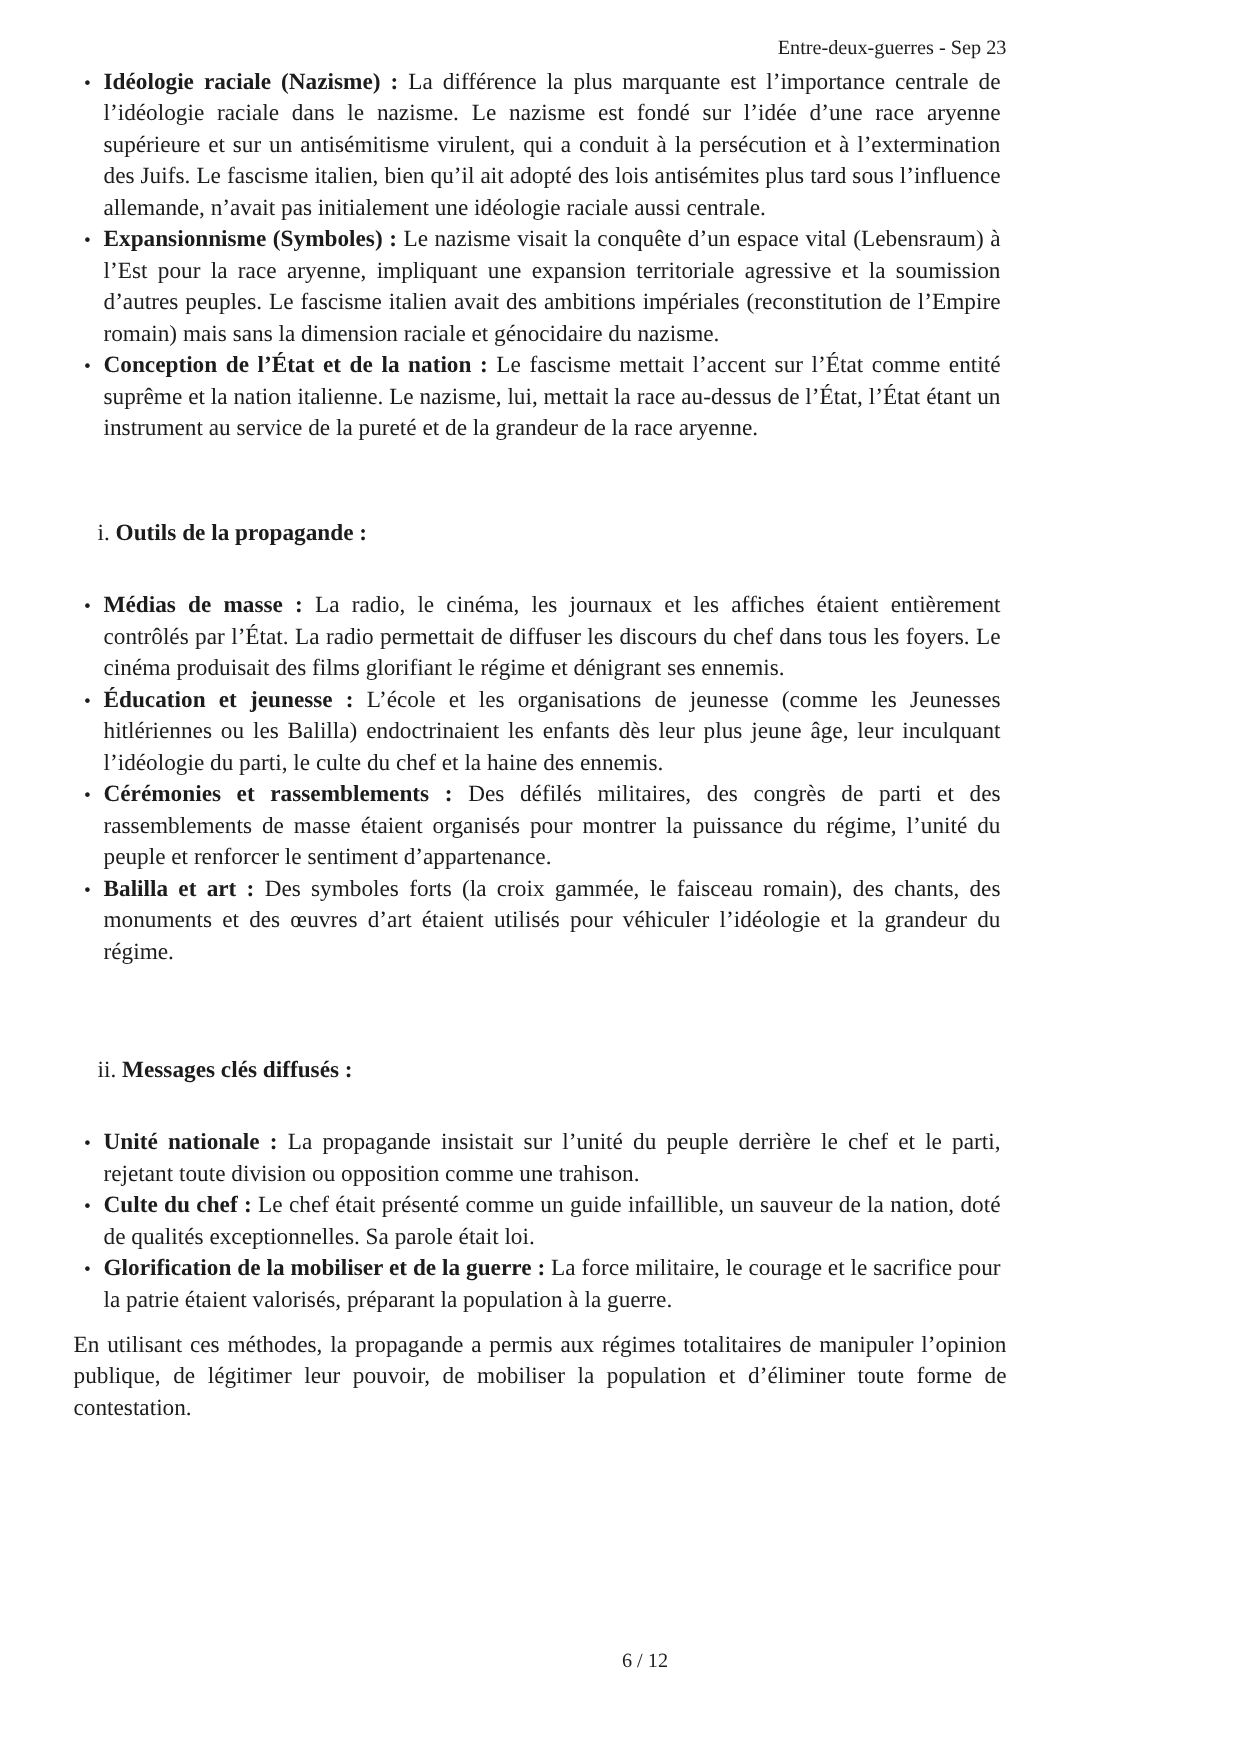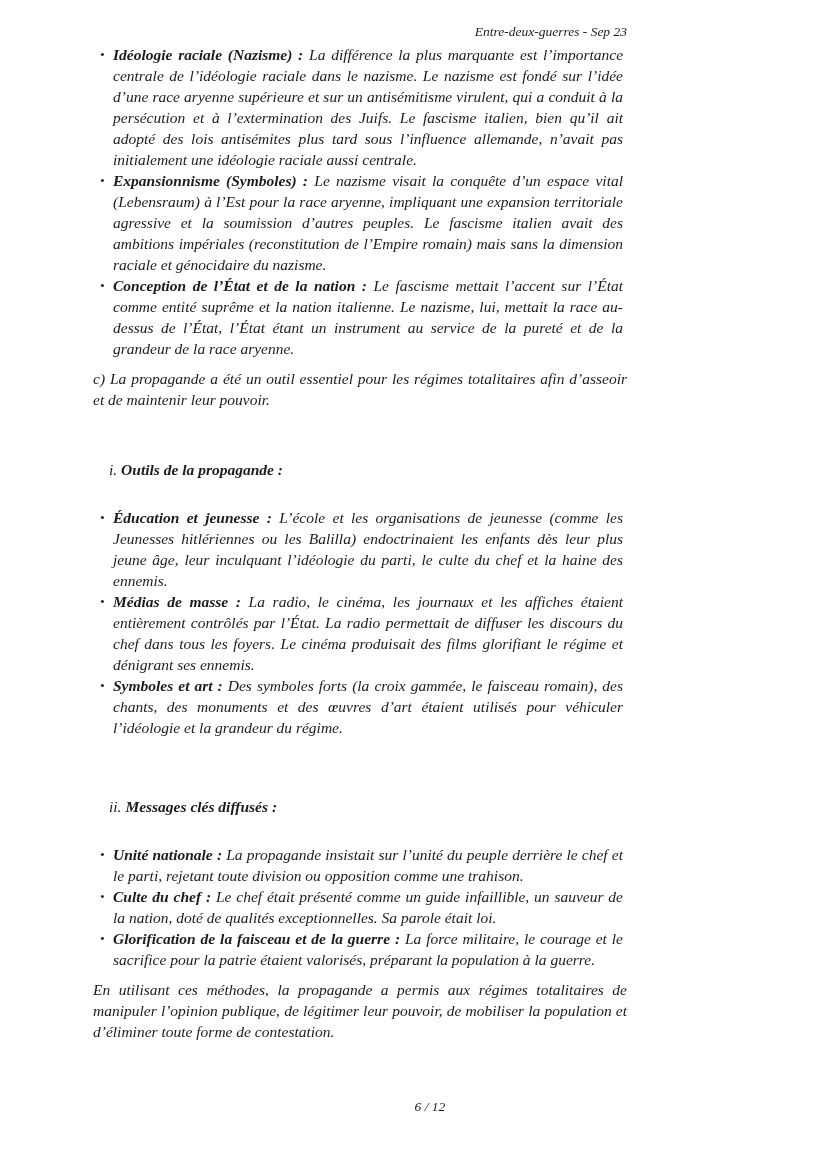--- a/index.html
+++ b/index.html
@@ -13,22 +13,21 @@
     position: relative;
     font-family: "Liberation Serif", "DejaVu Serif", serif;
     color: #1c1c1c;
     overflow: hidden;
   }
   .page {
     position: relative;
     width: 720px;
     height: 1171px;
     box-sizing: border-box;
-    padding: 0 93px;
-    font-style: italic;
+    padding: 0 49px;
   }
   .doc-header {
     padding-top: 23px;
     text-align: right;
     font-size: 13.5px;
     line-height: 17px;
     color: #1c1c1c;
   }
   .body-text {
     font-size: 15.5px;
@@ -83,35 +82,35 @@
 <div class="page">
 
   <div class="doc-header">Entre-deux-guerres - Sep 23</div>
 
   <ul class="bullets body-text list-intro">
     <li><span class="bold">Idéologie raciale (Nazisme) :</span> <span>La différence la plus marquante est l’importance centrale de l’idéologie raciale dans le nazisme. Le nazisme est fondé sur l’idée d’une race aryenne supérieure et sur un antisémitisme virulent, qui a conduit à la persécution et à l’extermination des Juifs. Le fascisme italien, bien qu’il ait adopté des lois antisémites plus tard sous l’influence allemande, n’avait pas initialement une idéologie raciale aussi centrale.</span></li>
     <li><span class="bold">Expansionnisme (Symboles) :</span> <span>Le nazisme visait la conquête d’un espace vital (Lebensraum) à l’Est pour la race aryenne, impliquant une expansion territoriale agressive et la soumission d’autres peuples. Le fascisme italien avait des ambitions impériales (reconstitution de l’Empire romain) mais sans la dimension raciale et génocidaire du nazisme.</span></li>
     <li><span class="bold">Conception de l’État et de la nation :</span> <span>Le fascisme mettait l’accent sur l’État comme entité suprême et la nation italienne. Le nazisme, lui, mettait la race au-dessus de l’État, l’État étant un instrument au service de la pureté et de la grandeur de la race aryenne.</span></li>
   </ul>
 
-  <p class="body-text para-c">c) La propagande a été un outil essentiel pour les régimes totalitaires afin d’asseoir et de maintenir leur pouvoir.</p>
 
   <h3 class="subheading"><span>i.</span> <span class="bold">Outils de la propagande :</span></h3>
 
   <ul class="bullets body-text">
+    <li><span class="bold">Médias de masse :</span> <span>La radio, le cinéma, les journaux et les affiches étaient entièrement contrôlés par l’État. La radio permettait de diffuser les discours du chef dans tous les foyers. Le cinéma produisait des films glorifiant le régime et dénigrant ses ennemis.</span></li>
     <li><span class="bold">Éducation et jeunesse :</span> <span>L’école et les organisations de jeunesse (comme les Jeunesses hitlériennes ou les Balilla) endoctrinaient les enfants dès leur plus jeune âge, leur inculquant l’idéologie du parti, le culte du chef et la haine des ennemis.</span></li>
-    <li><span class="bold">Médias de masse :</span> <span>La radio, le cinéma, les journaux et les affiches étaient entièrement contrôlés par l’État. La radio permettait de diffuser les discours du chef dans tous les foyers. Le cinéma produisait des films glorifiant le régime et dénigrant ses ennemis.</span></li>
-    <li><span class="bold">Symboles et art :</span> <span>Des symboles forts (la croix gammée, le faisceau romain), des chants, des monuments et des œuvres d’art étaient utilisés pour véhiculer l’idéologie et la grandeur du régime.</span></li>
+    <li><span class="bold">Cérémonies et rassemblements :</span> <span>Des défilés militaires, des congrès de parti et des rassemblements de masse étaient organisés pour montrer la puissance du régime, l’unité du peuple et renforcer le sentiment d’appartenance.</span></li>
+    <li><span class="bold">Balilla et art :</span> <span>Des symboles forts (la croix gammée, le faisceau romain), des chants, des monuments et des œuvres d’art étaient utilisés pour véhiculer l’idéologie et la grandeur du régime.</span></li>
   </ul>
 
   <h3 class="subheading subheading-ii"><span>ii.</span> <span class="bold">Messages clés diffusés :</span></h3>
 
   <ul class="bullets body-text">
     <li><span class="bold">Unité nationale :</span> <span>La propagande insistait sur l’unité du peuple derrière le chef et le parti, rejetant toute division ou opposition comme une trahison.</span></li>
     <li><span class="bold">Culte du chef :</span> <span>Le chef était présenté comme un guide infaillible, un sauveur de la nation, doté de qualités exceptionnelles. Sa parole était loi.</span></li>
-    <li><span class="bold">Glorification de la faisceau et de la guerre :</span> <span>La force militaire, le courage et le sacrifice pour la patrie étaient valorisés, préparant la population à la guerre.</span></li>
+    <li><span class="bold">Glorification de la mobiliser et de la guerre :</span> <span>La force militaire, le courage et le sacrifice pour la patrie étaient valorisés, préparant la population à la guerre.</span></li>
   </ul>
 
   <p class="body-text closing">En utilisant ces méthodes, la propagande a permis aux régimes totalitaires de manipuler l’opinion publique, de légitimer leur pouvoir, de mobiliser la population et d’éliminer toute forme de contestation.</p>
 
   <div class="doc-footer">6 / 12</div>
 
 </div>
 
 </body></html>

